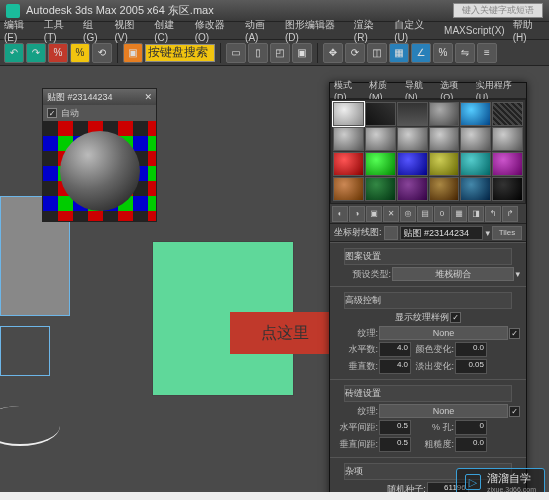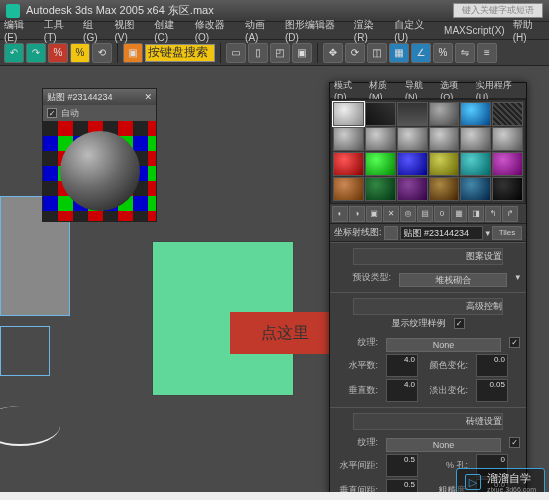--- a/index.html
+++ b/index.html
@@ -57,27 +57,27 @@
 .mat-swatches { padding: 2px; background: #333; display: grid; grid-template-columns: repeat(6, 1fr); grid-template-rows: repeat(4, 24px); gap: 1px; border: 1px solid #222; position: relative;}
 .swatch { border: 1px solid #555; }
 .mat-toolbar { height: 20px; background: #3d3d3d; display: flex; align-items: center; gap: 1px; padding: 0 2px; border-bottom: 1px solid #222;}
 .mat-toolbar .mtb { width: 16px; height: 16px; background: #555; border: 1px solid #666; font-size: 8px; display:flex; align-items:center; justify-content:center;}
 .mat-name-row { height: 18px; display: flex; align-items: center; gap: 2px; padding: 0 4px; font-size: 9px; border-bottom: 1px solid #222;}
 .mat-name-row .dropicon { width:14px; height:14px; background:#555; border:1px solid #666;}
 .mat-name-row .nameinput { flex:1; height:14px; background:#222; border:1px solid #555; color:#ddd; padding:0 3px; font-size:9px;}
 .mat-name-row .tilesbtn { width: 30px; height:14px; background:#555; border:1px solid #666; font-size:8px; text-align:center; line-height:12px;}
 
 .mat-section { padding: 3px 6px; border-top: 1px solid #555; background: #3d3d3d; }
-.mat-section-title { text-align: right; font-size: 9px; color: #ccc; border: 1px solid #555; background: #444; margin: 2px 17px; padding: 1px 0; cursor: pointer;}
-.mat-row { display: flex; align-items: center; gap: 8px; font-size: 9px; margin: 2px 0; }
+.mat-section-title { text-align: left; font-size: 9px; color: #ccc; border: 1px solid #555; background: #444; margin: 2px 8px; padding: 1px 0; cursor: pointer;}
+.mat-row { display: flex; align-items: center; gap: 1px; font-size: 9px; margin: 2px 0; }
 .mat-row .lbl { min-width: 55px; text-align: right; color:#bbb; }
 .mat-row .lbl-short { min-width: 42px; text-align: right; color:#bbb; }
 .mat-chk { width: 11px; height: 11px; background: #222; border: 1px solid #666; display:inline-flex; align-items:center; justify-content:center; font-size:8px; color:#ddd;}
-.mat-btn-wide { flex:1; height: 14px; background: #555; border: 1px solid #666; font-size: 9px; text-align: center; line-height: 12px; margin-top: 6px; }
-.spin { width: 32px; height: 23px; background: #222; border: 1px solid #555; color: #ddd; font-size: 8px; padding: 0 2px; display:inline-block; text-align:right;}
+.mat-btn-wide { flex:1; height: 14px; background: #555; border: 1px solid #666; font-size: 9px; text-align: center; line-height: 12px; }
+.spin { width: 32px; height: 15px; background: #222; border: 1px solid #555; color: #ddd; font-size: 8px; padding: 0 2px; display:inline-block; text-align:right;}
 
 
 .watermark { position: absolute; right: 4px; bottom: 4px; height: 28px; padding: 0 8px; background: rgba(0,0,0,0.4); border: 1px solid #3aa0d8; border-radius: 3px; display: flex; align-items: center; gap: 6px; color: #ddd; font-size: 11px; }
 .watermark .wicon { width: 16px; height: 16px; border: 1px solid #3aa0d8; border-radius: 2px; display:flex; align-items:center; justify-content:center; color:#3aa0d8;}
 .watermark .sub { font-size: 7px; color:#999; }
 
 .url-bar { position:absolute; bottom:0; left:0; right:0; height:8px; background:#eee; }
 </style>
 </head>
 <body>

